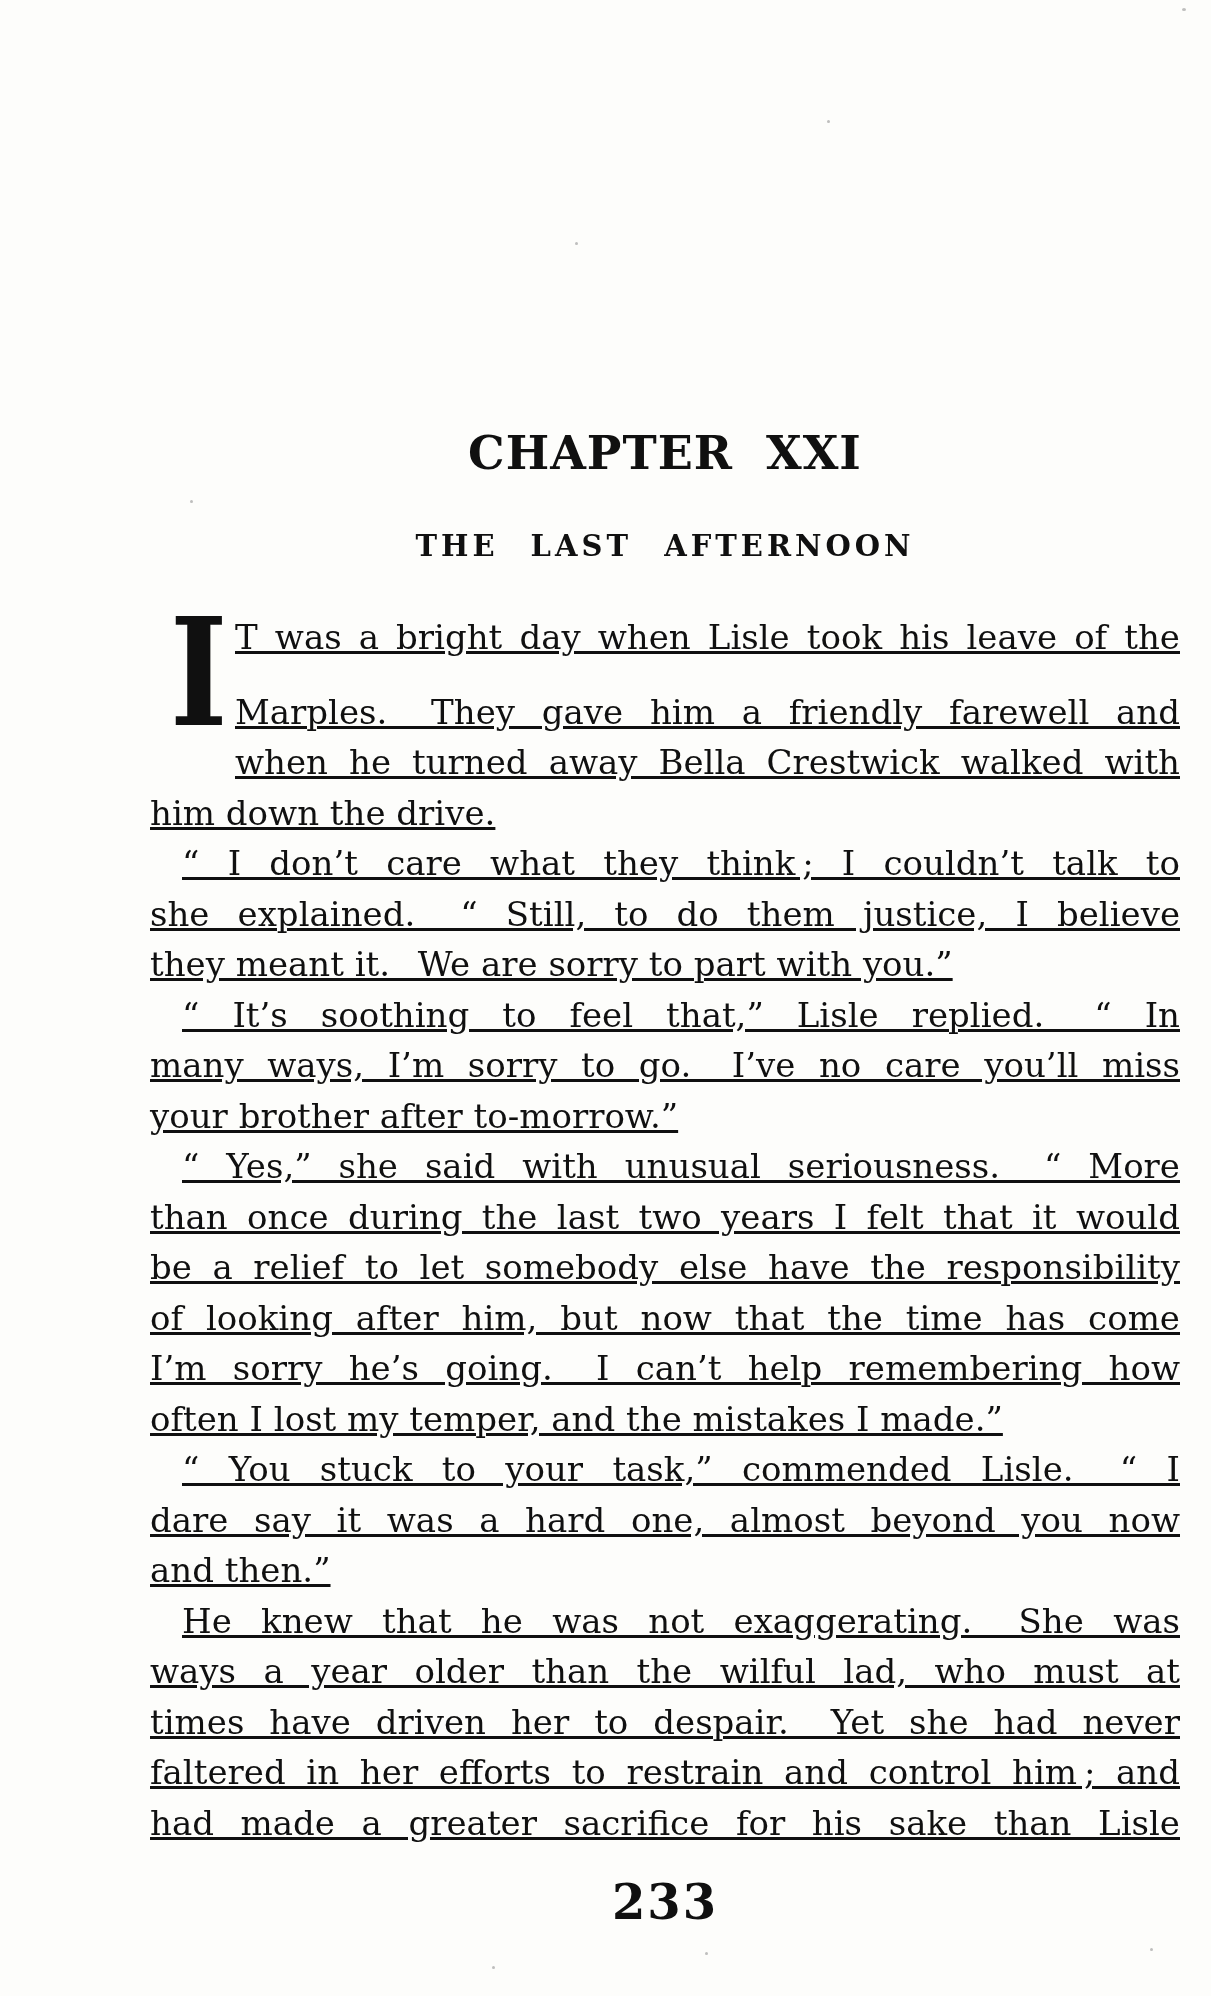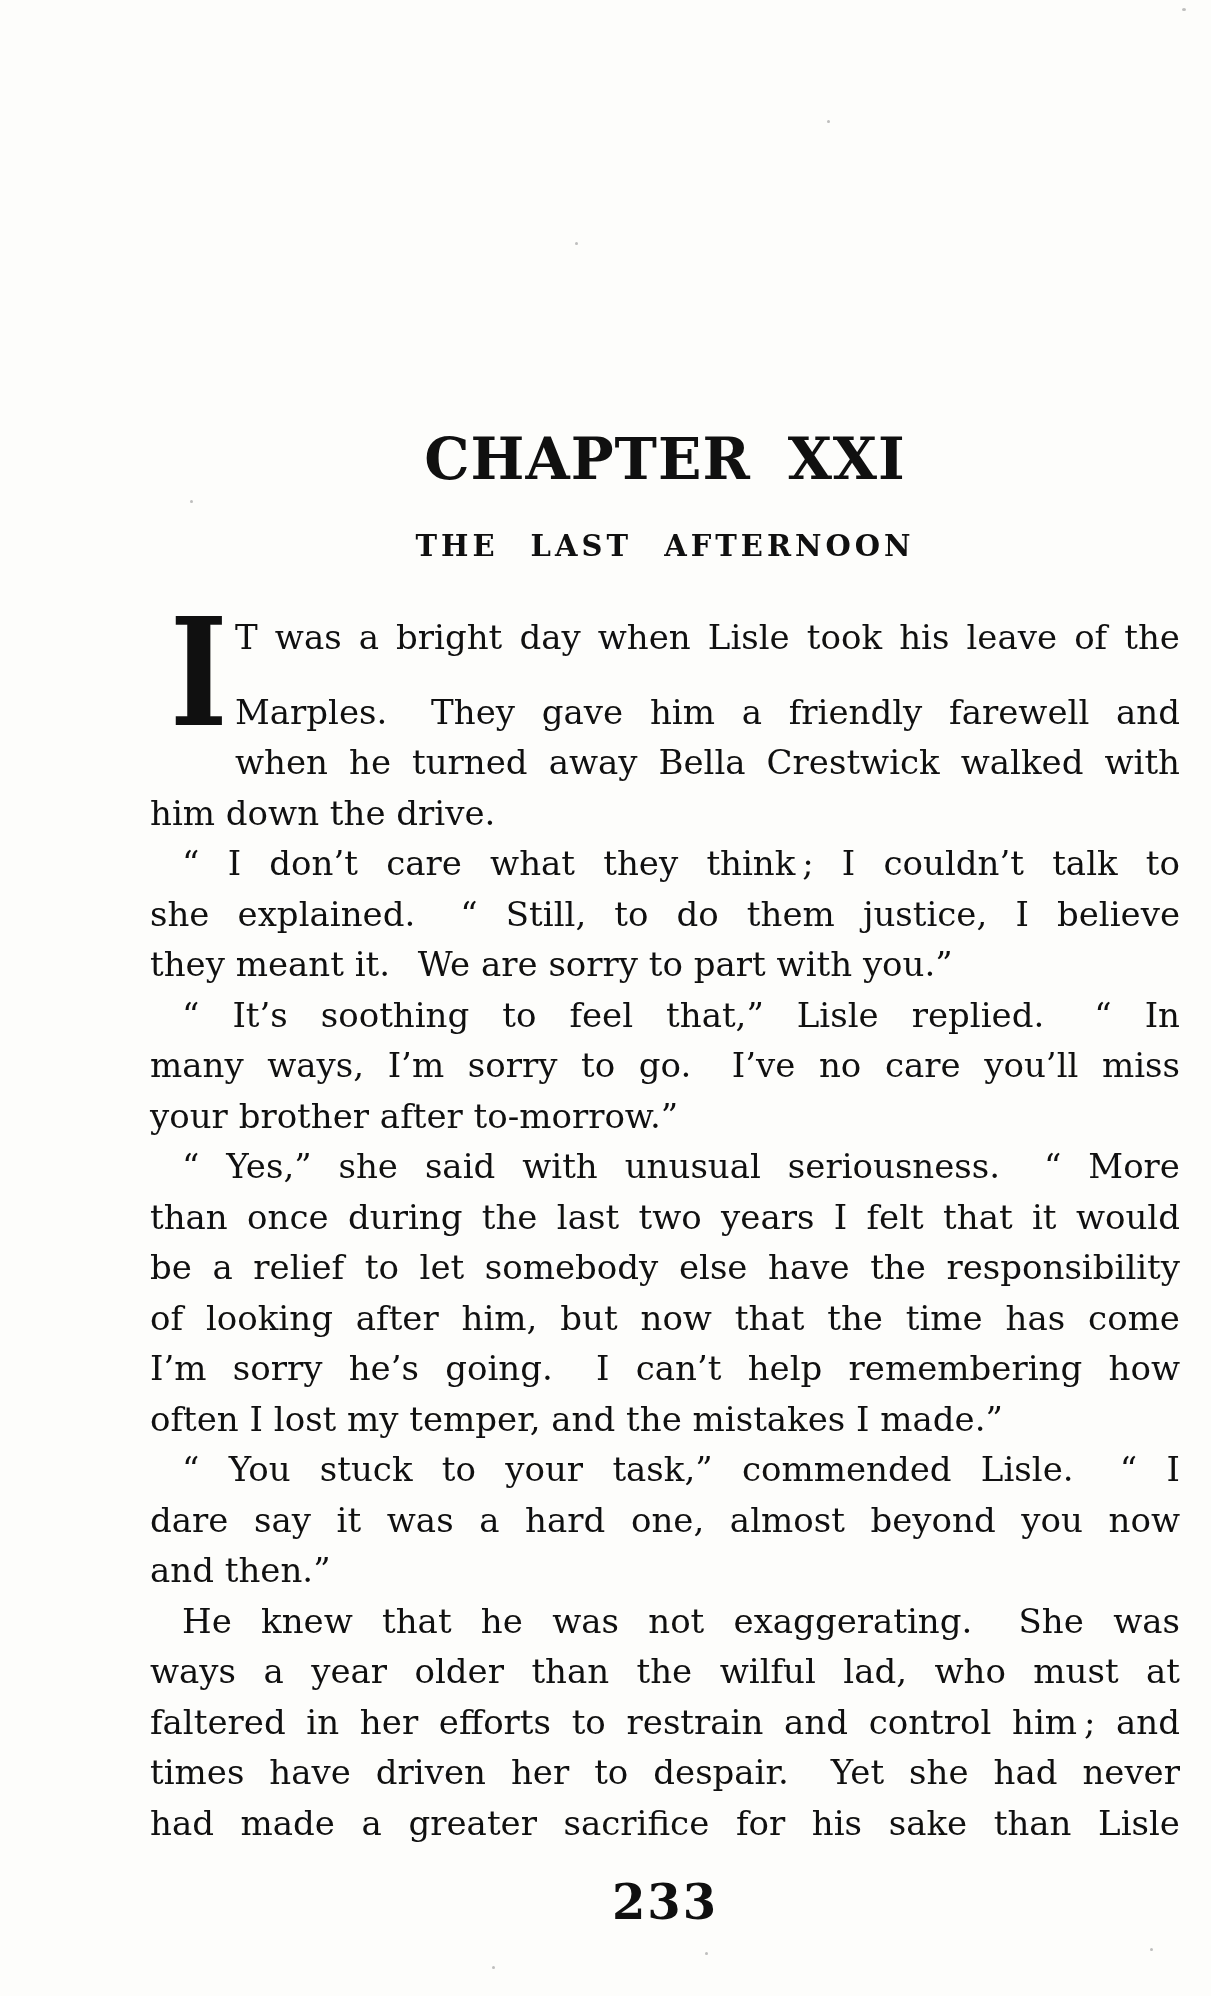--- a/index.html
+++ b/index.html
@@ -10,21 +10,21 @@
     font-family: "DejaVu Serif", serif;
     position: relative;
     overflow: hidden;
   }
   .scan-page { position: absolute; inset: 0; }
 
   .chapter-heading {
     position: absolute;
     top: 430px; left: 150px; width: 1030px;
     text-align: center;
-    font-size: 57px; font-weight: bold;
+    font-size: 46px; font-weight: bold;
     letter-spacing: 1px; word-spacing: 16px;
     line-height: 1;
     white-space: nowrap;
   }
   .section-title {
     position: absolute;
     top: 532px; left: 150px; width: 1030px;
     text-align: center;
     font-size: 29px; font-weight: bold;
     letter-spacing: 4px; word-spacing: 18px;
@@ -41,20 +41,21 @@
   }
   .body-text {
     position: absolute;
     top: 612px; left: 150px; width: 1030px;
   }
   .line {
     height: 50.5px; line-height: 50.5px;
     font-size: 34px;
     text-align: justify;
     text-align-last: justify;
+    text-decoration: underline;
   }
   .line.last {
     text-align: left;
     text-align-last: left;
   }
   .page-number {
     position: absolute;
     top: 1878px; left: 150px; width: 1030px;
     text-align: center;
     font-size: 48px; font-weight: bold;
@@ -94,22 +95,22 @@
       <div class="line">than once during the last two years I felt that it would</div>
       <div class="line">be a relief to let somebody else have the responsibility</div>
       <div class="line">of looking after him, but now that the time has come</div>
       <div class="line">I’m sorry he’s going.  I can’t help remembering how</div>
       <div class="line last">often I lost my temper, and the mistakes I made.”</div>
       <div class="line" style="padding-left: 32px;">“ You stuck to your task,” commended Lisle.  “ I</div>
       <div class="line">dare say it was a hard one, almost beyond you now</div>
       <div class="line last">and then.”</div>
       <div class="line" style="padding-left: 32px;">He knew that he was not exaggerating.  She was</div>
       <div class="line">ways a year older than the wilful lad, who must at</div>
+      <div class="line">times have driven her to despair.  Yet she had never</div>
       <div class="line">faltered in her efforts to restrain and control him ; and</div>
-      <div class="line">times have driven her to despair.  Yet she had never</div>
       <div class="line">had made a greater sacrifice for his sake than Lisle</div>
     </div>
 
   <div class="page-number">233</div>
 
   <div class="speck" style="left:1182px; top:8px;   width:4px; height:3px;"></div>
   <div class="speck" style="left:827px;  top:120px; width:3px; height:3px;"></div>
   <div class="speck" style="left:575px;  top:242px; width:3px; height:3px;"></div>
   <div class="speck" style="left:190px;  top:500px; width:3px; height:3px;"></div>
   <div class="speck" style="left:705px;  top:1952px;width:3px; height:3px;"></div>

